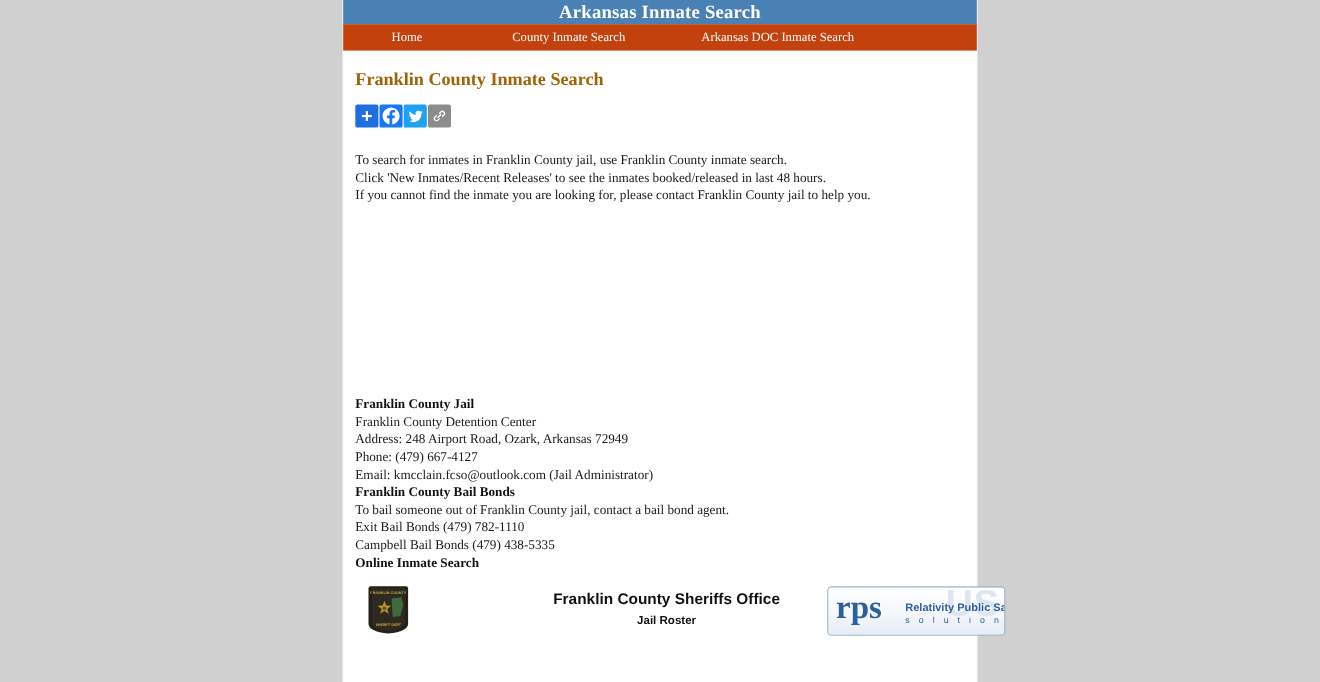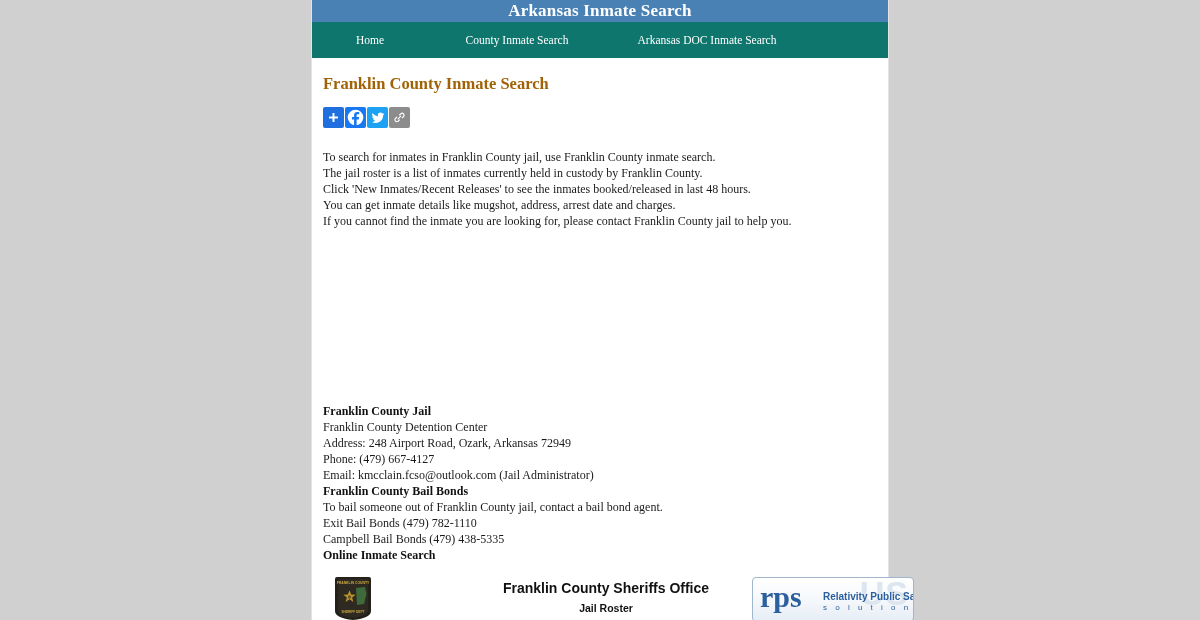--- a/index.html
+++ b/index.html
@@ -33,22 +33,22 @@
     justify-content: center;
   }
   .site-title {
     color: #ffffff;
     font-size: 17px;
     font-weight: bold;
     font-family: "Liberation Serif", "DejaVu Serif", serif;
     letter-spacing: 0.2px;
   }
   .nav-bar {
-    height: 36px;
-    background: #0f766e;
+    height: 24px;
+    background: #c2410c;
     display: flex;
     align-items: center;
     padding-left: 6px;
     box-sizing: border-box;
   }
   .nav-item {
     color: #ffffff;
     font-size: 11.5px;
     font-family: "Liberation Serif", "DejaVu Serif", serif;
     text-decoration: none;
@@ -258,23 +258,21 @@
             <path d="M9.5 14.5l5-5"></path>
             <path d="M12.2 7.3l2.1-2.1a3.6 3.6 0 0 1 5.1 5.1l-2.1 2.1"></path>
             <path d="M11.8 16.7l-2.1 2.1a3.6 3.6 0 0 1-5.1-5.1l2.1-2.1"></path>
           </g>
         </svg>
       </div>
     </div>
 
     <div class="info-lines">
       <div class="info-line">To search for inmates in Franklin County jail, use Franklin County inmate search.</div>
-      <div class="info-line">The jail roster is a list of inmates currently held in custody by Franklin County.</div>
       <div class="info-line">Click 'New Inmates/Recent Releases' to see the inmates booked/released in last 48 hours.</div>
-      <div class="info-line">You can get inmate details like mugshot, address, arrest date and charges.</div>
       <div class="info-line">If you cannot find the inmate you are looking for, please contact Franklin County jail to help you.</div>
     </div>
 
     <div class="ad-slot"></div>
 
     <div class="detail-block">
       <div class="detail-head">Franklin County Jail</div>
       <div class="detail-line">Franklin County Detention Center</div>
       <div class="detail-line">Address: 248 Airport Road, Ozark, Arkansas 72949</div>
       <div class="detail-line">Phone: (479) 667-4127</div>

